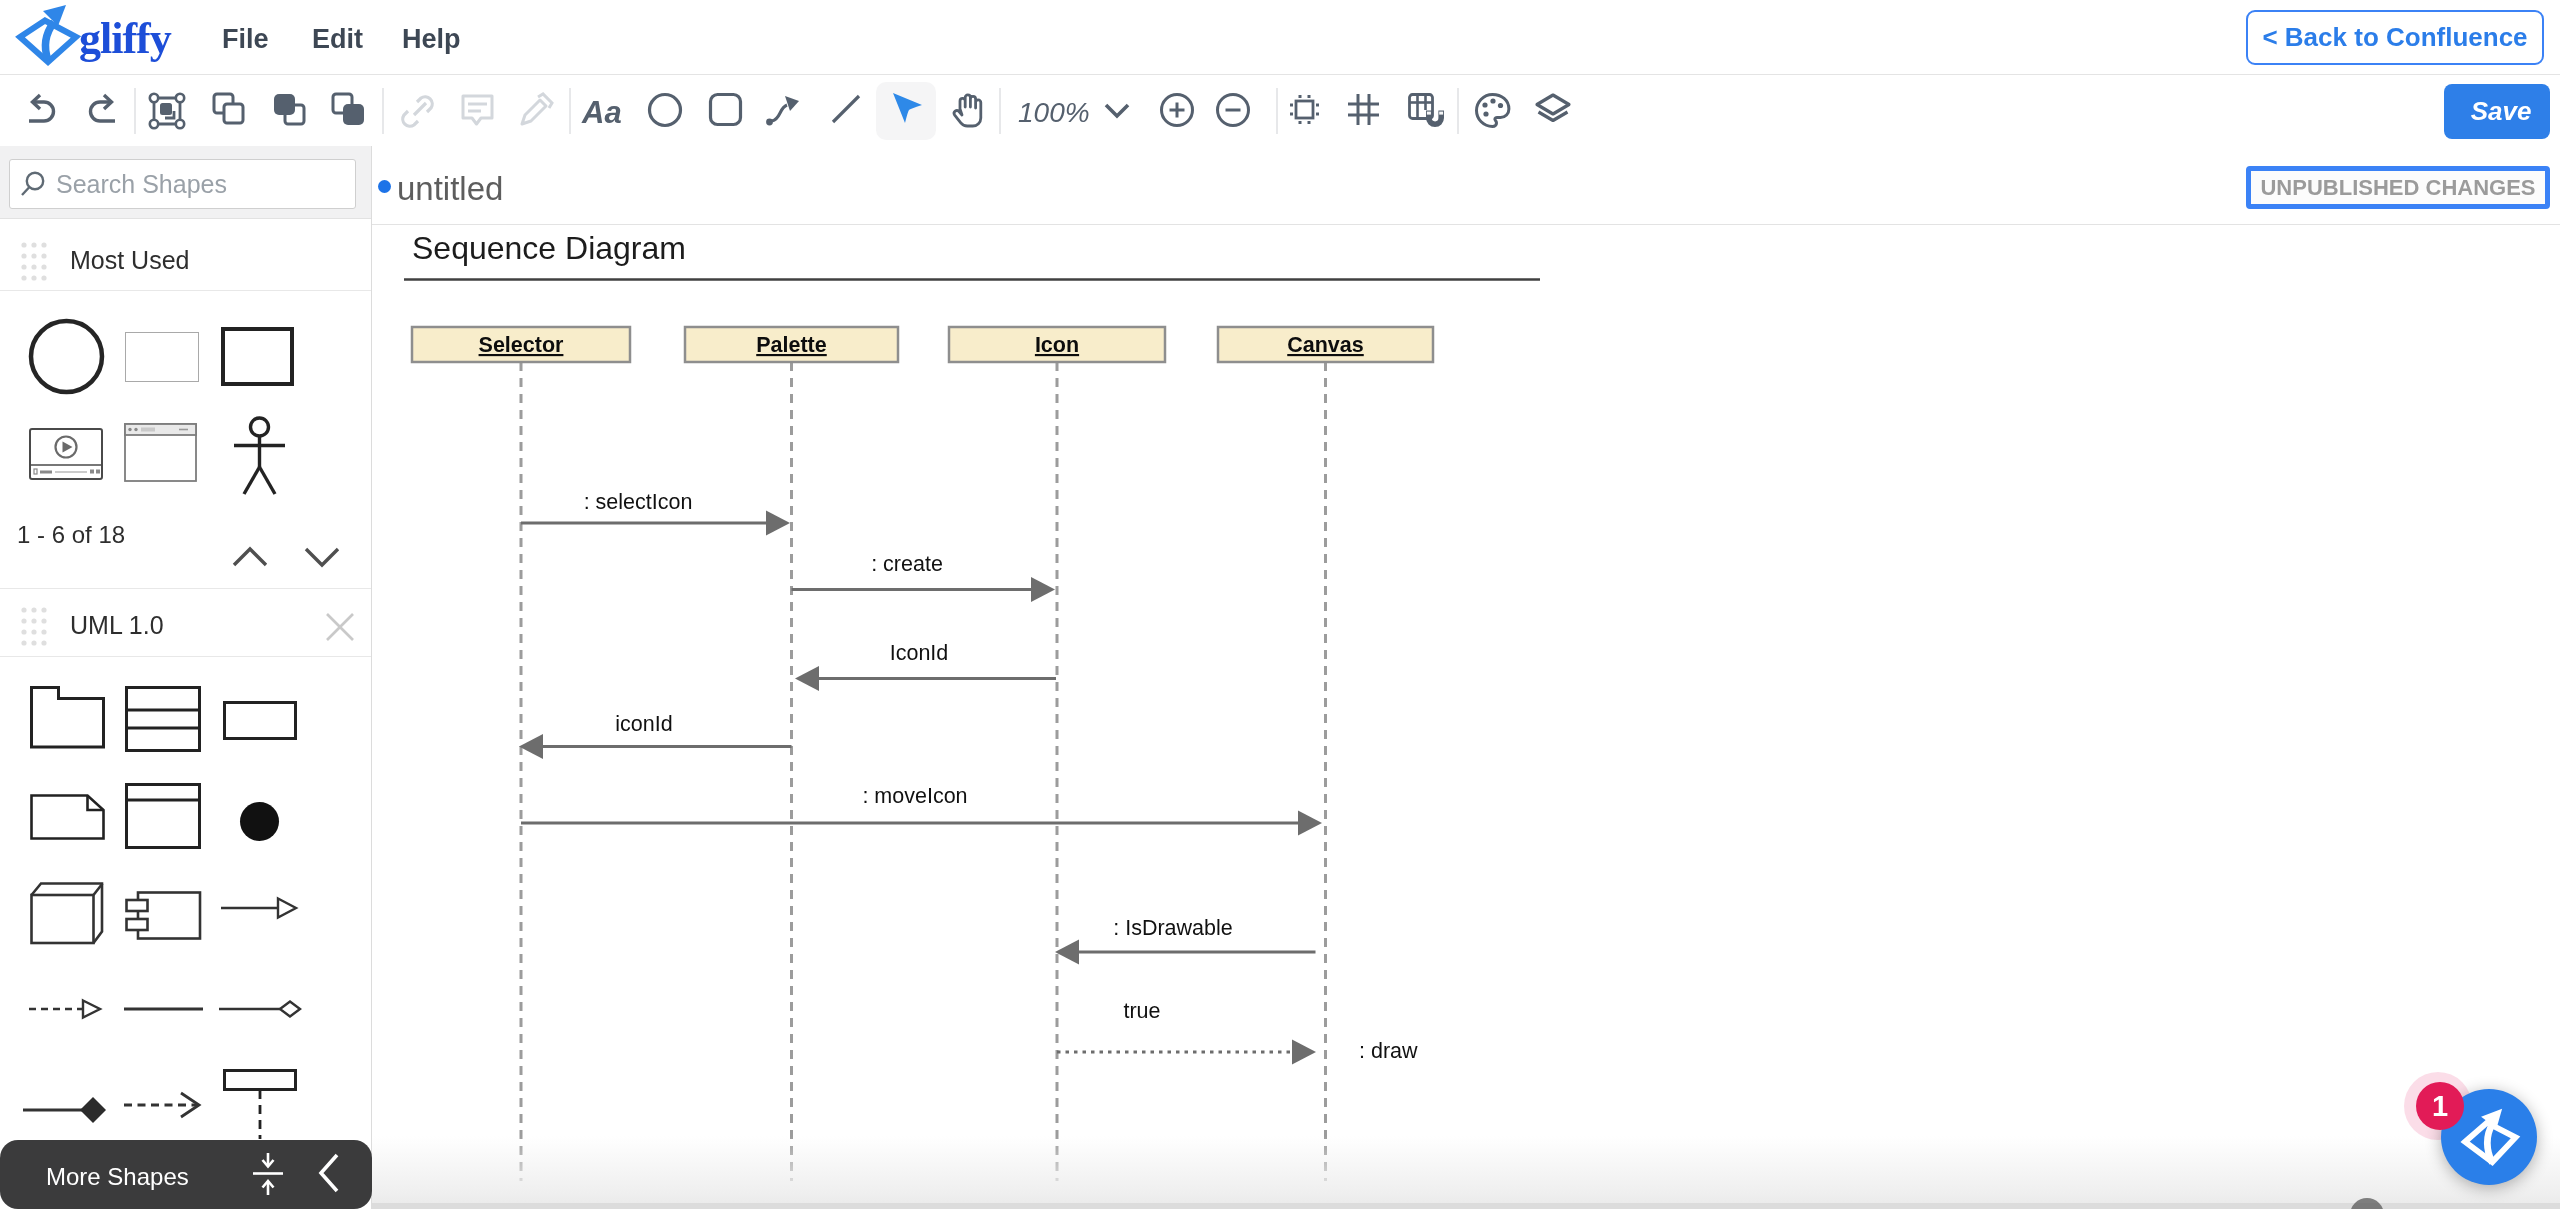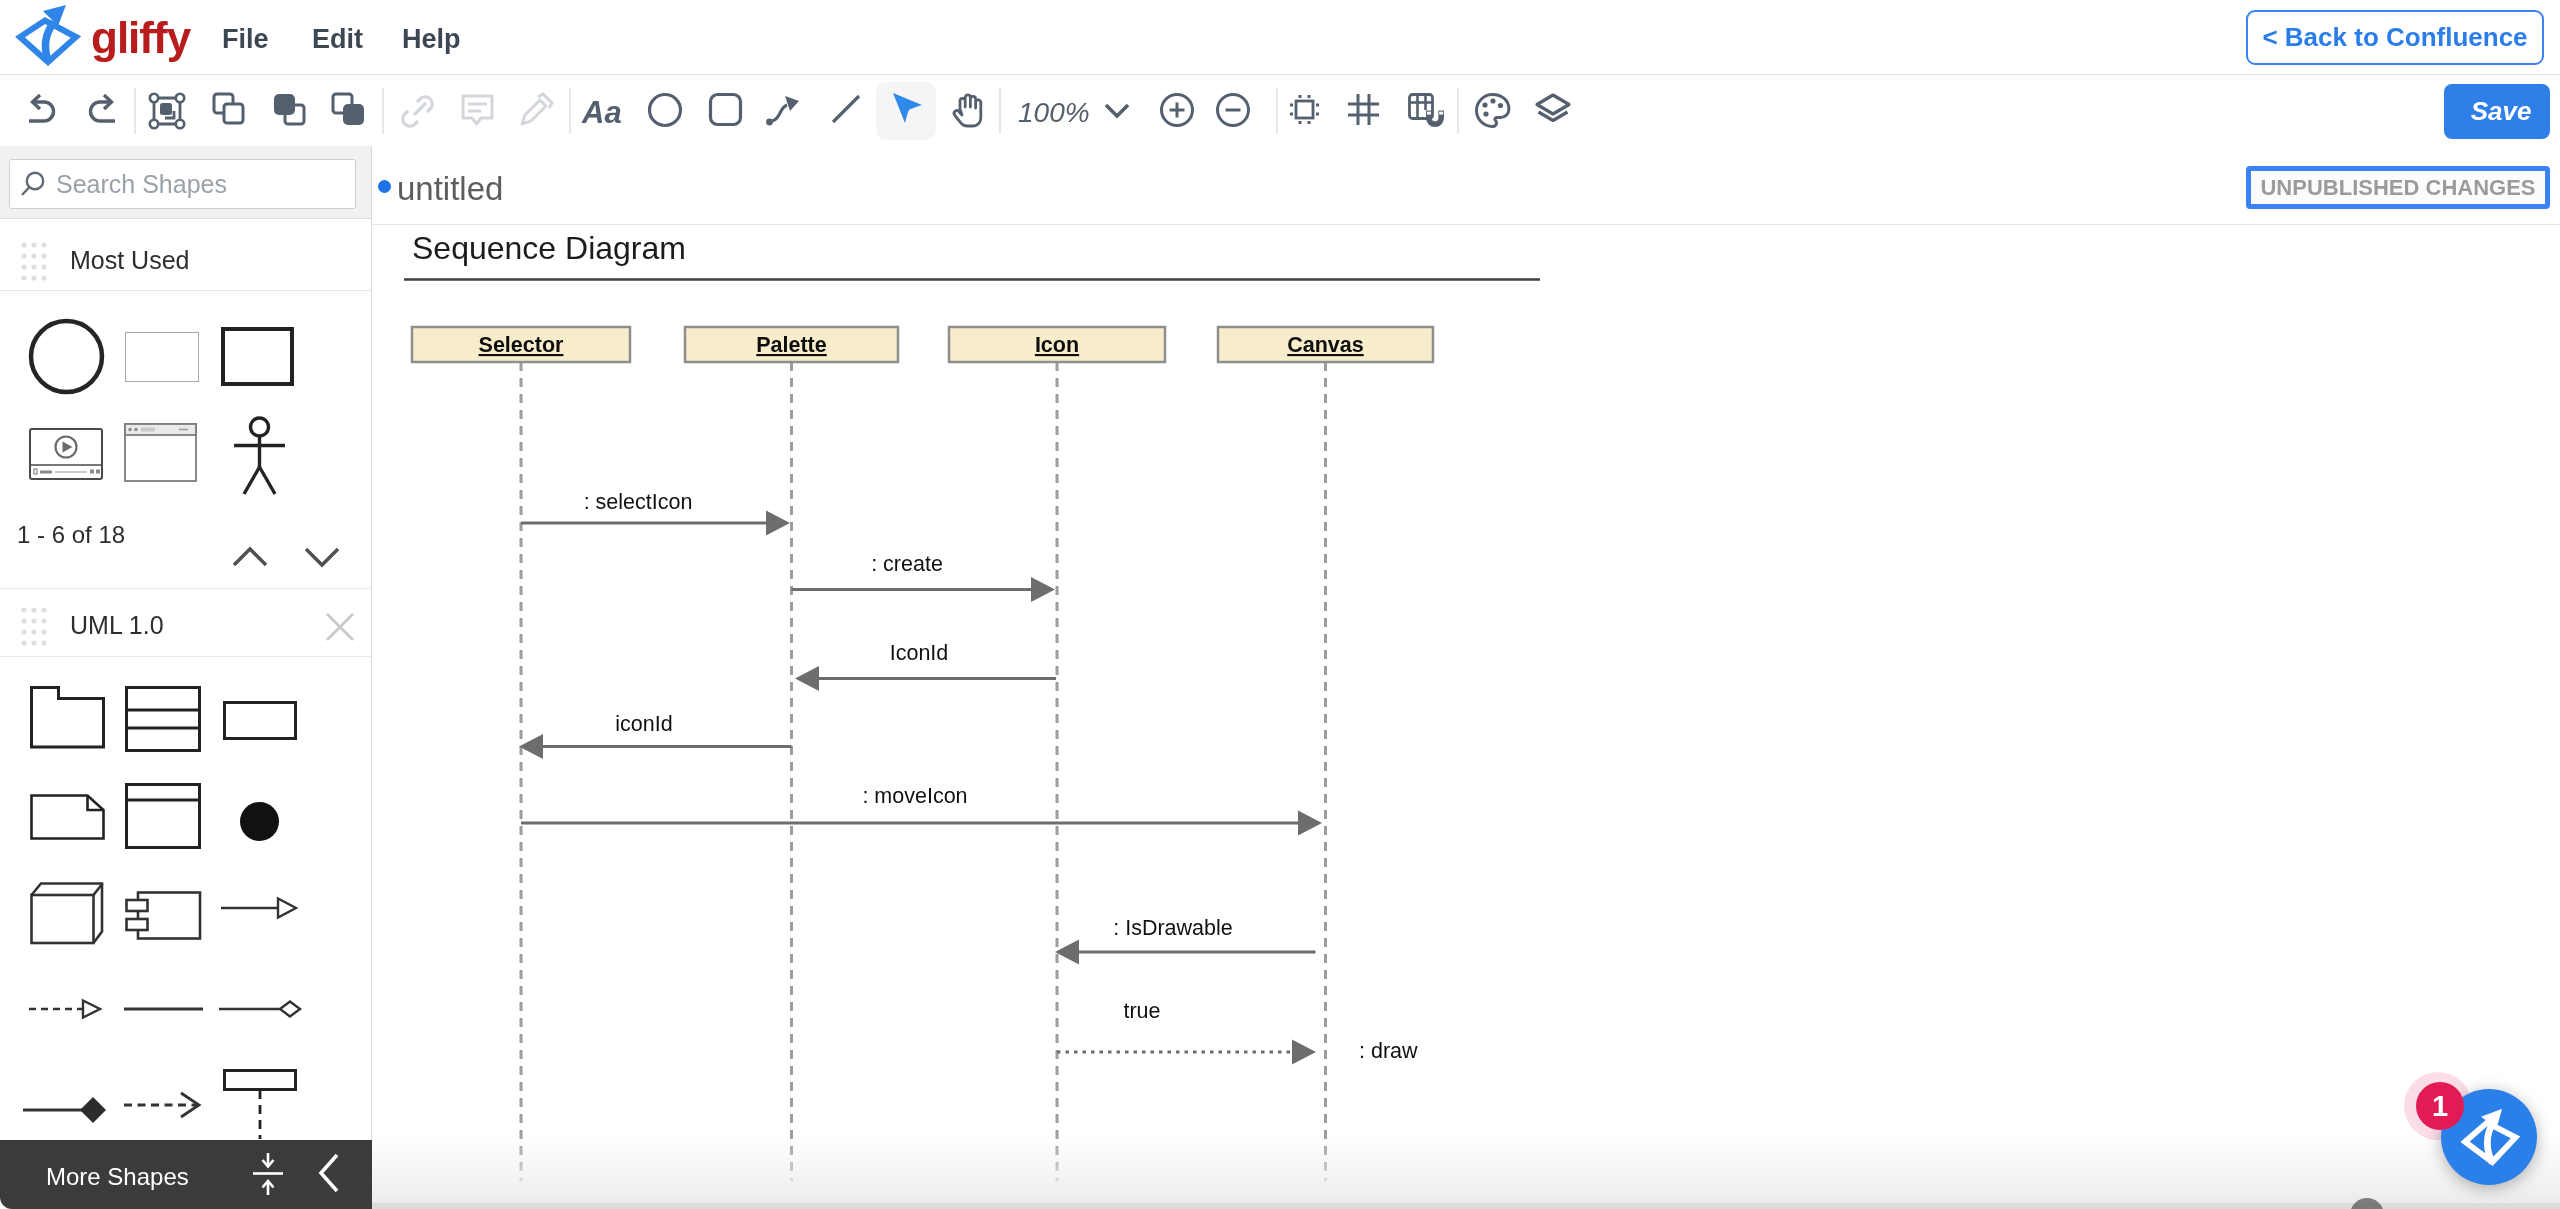--- a/index.html
+++ b/index.html
@@ -12,21 +12,21 @@
 </head>
 <body>
 
 <div class="abs" style="left:0;top:0;width:2560px;height:74px;background:#fff;border-bottom:1px solid #e4e4e4;">
 
   <svg class="abs" style="left:18px;top:4px;" width="62" height="64" viewBox="0 0 62 64">
     <path d="M2 33 L27 16.5 L58 33 L30 58 Z" fill="none" stroke="#2f86e8" stroke-width="6"></path>
     <path d="M30 56 C25 42 27 30 36 18" fill="none" stroke="#2f86e8" stroke-width="7.5"></path>
     <polygon points="48,1 25,7 40,22" fill="#2f86e8"></polygon>
   </svg>
-  <div class="abs" style="left:91px;top:13px;font-size:44px;font-weight:bold;color:#b91c1c;letter-spacing:-1px;">gliffy</div>
+  <div class="abs" style="left:79px;top:13px;font-size:44px;font-weight:bold;color:#1d4ed8;letter-spacing:-1px;font-family:Liberation Serif, serif;">gliffy</div>
   <div class="abs" style="left:222px;top:24px;font-size:27px;font-weight:600;color:#3d4754;">File</div>
   <div class="abs" style="left:312px;top:24px;font-size:27px;font-weight:600;color:#3d4754;">Edit</div>
   <div class="abs" style="left:402px;top:24px;font-size:27px;font-weight:600;color:#3d4754;">Help</div>
   <div class="abs" style="left:2246px;top:10px;width:294px;height:51px;border:2px solid #3b82f6;border-radius:9px;
        display:flex;align-items:center;justify-content:center;font-size:26px;font-weight:bold;color:#2b7de9;">&lt; Back to Confluence</div>
 </div>
 
 <div class="abs" style="left:0;top:75px;width:2560px;height:71px;background:#fff;border-bottom:1px solid #e2e2e2;">
 </div>
 <div id="toolbar" class="abs" style="left:0;top:0;width:2160px;height:146px;font-style:italic;">
@@ -333,21 +333,21 @@
   </svg>
   <svg class="abs" style="left:123px;top:945px;" width="80" height="28" viewBox="0 0 80 28">
     <line x1="1" y1="14" x2="74" y2="14" stroke="#333" stroke-width="2.8" stroke-dasharray="8 5.5"></line>
     <path d="M58 2 L76 14 L58 26" fill="none" stroke="#333" stroke-width="2.8"></path>
   </svg>
   <svg class="abs" style="left:223px;top:923px;" width="74" height="70" viewBox="0 0 74 70">
     <rect x="1.5" y="1.5" width="71" height="19" fill="none" stroke="#222" stroke-width="3"></rect>
     <line x1="37" y1="21" x2="37" y2="70" stroke="#222" stroke-width="2.8" stroke-dasharray="9 6"></line>
   </svg>
 
-  <div class="abs" style="left:0;top:994px;width:372px;height:69px;background:#3b3b3c;border-bottom-left-radius:12px;">
+  <div class="abs" style="left:0;top:994px;width:372px;height:69px;background:#3b3b3c;border-bottom-left-radius:12px;border-radius:18px;">
     <div class="abs" style="left:46px;top:23px;font-size:24px;color:#fff;">More Shapes</div>
     <svg class="abs" style="left:250px;top:11px;" width="36" height="46" viewBox="0 0 36 46">
       <line x1="18" y1="2" x2="18" y2="14" stroke="#fff" stroke-width="2.6"></line>
       <path d="M12.5 9 L18 15.5 L23.5 9" fill="none" stroke="#fff" stroke-width="2.6"></path>
       <line x1="3" y1="22.5" x2="33" y2="22.5" stroke="#fff" stroke-width="2.6"></line>
       <line x1="18" y1="31" x2="18" y2="44" stroke="#fff" stroke-width="2.6"></line>
       <path d="M12.5 36.5 L18 30 L23.5 36.5" fill="none" stroke="#fff" stroke-width="2.6"></path>
     </svg>
     <svg class="abs" style="left:315px;top:12px;" width="26" height="42" viewBox="0 0 26 42">
       <path d="M22 3 L6 21 L22 39" fill="none" stroke="#fff" stroke-width="3.6"></path>

